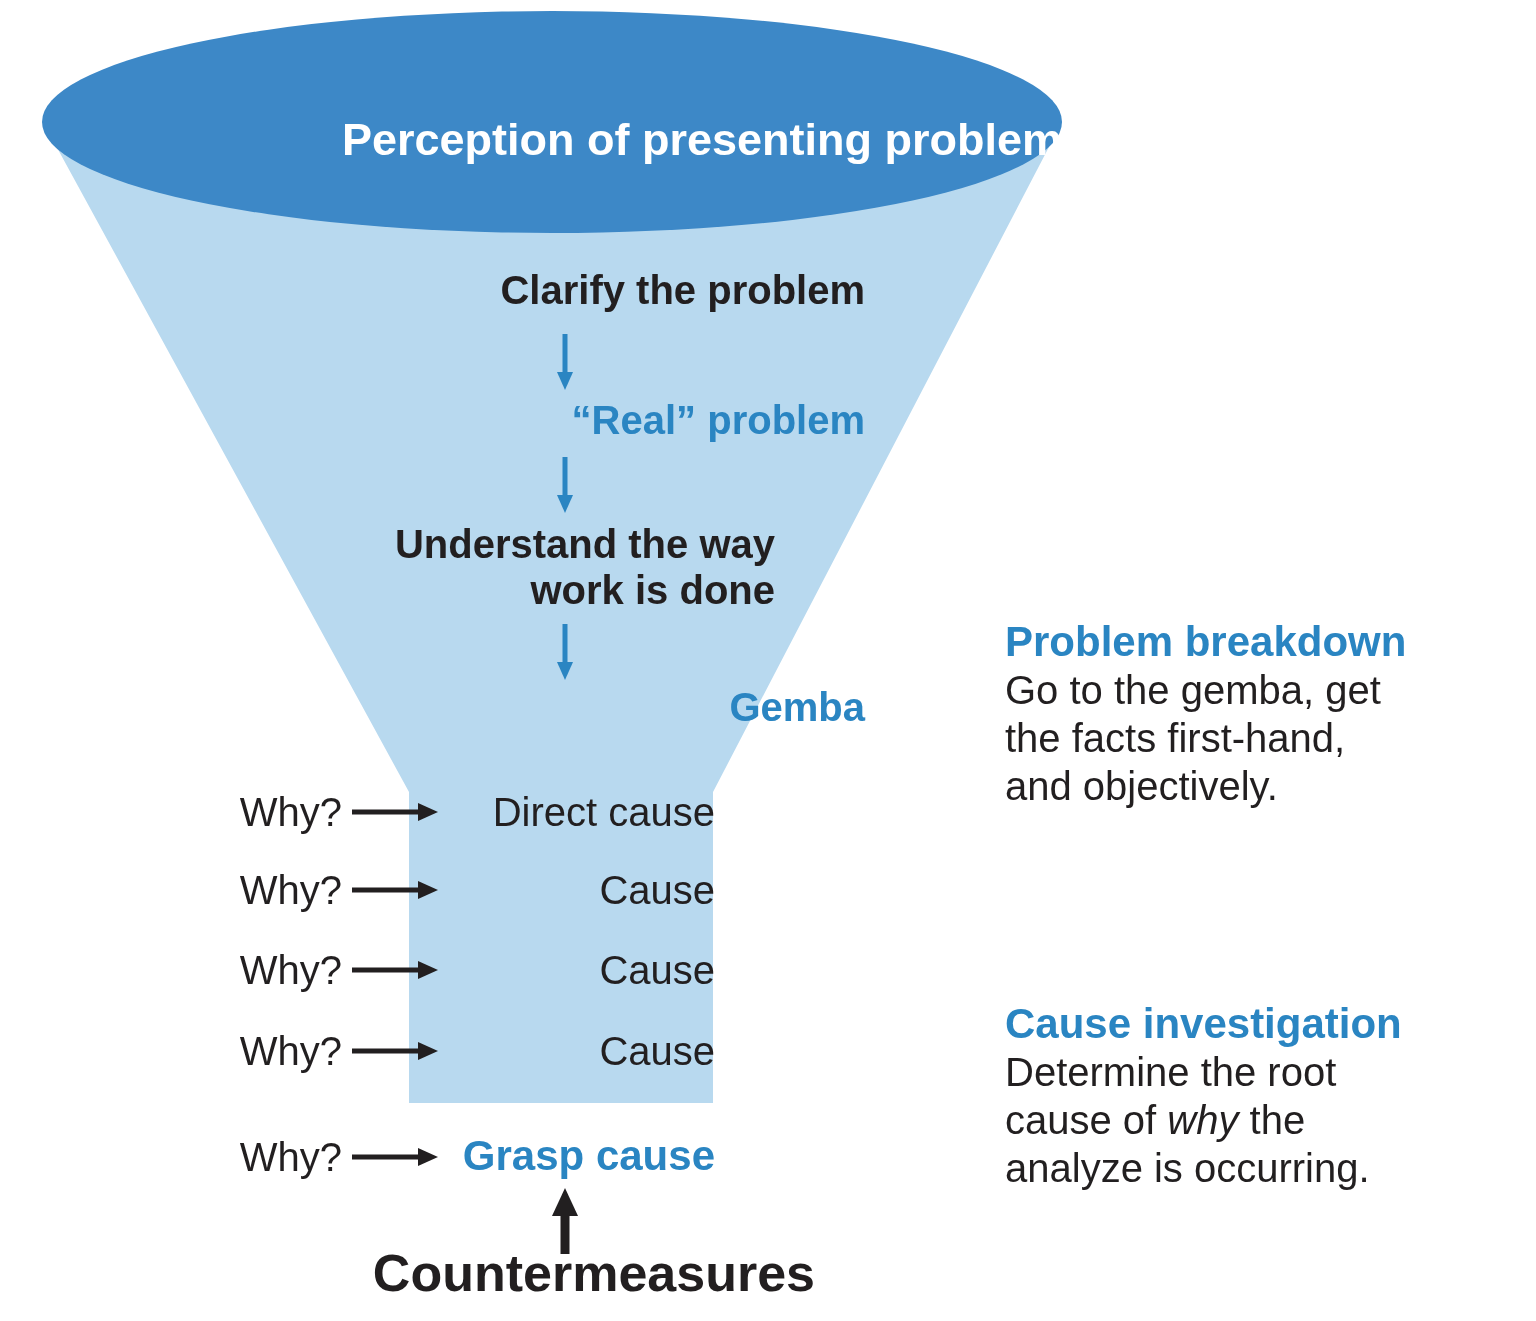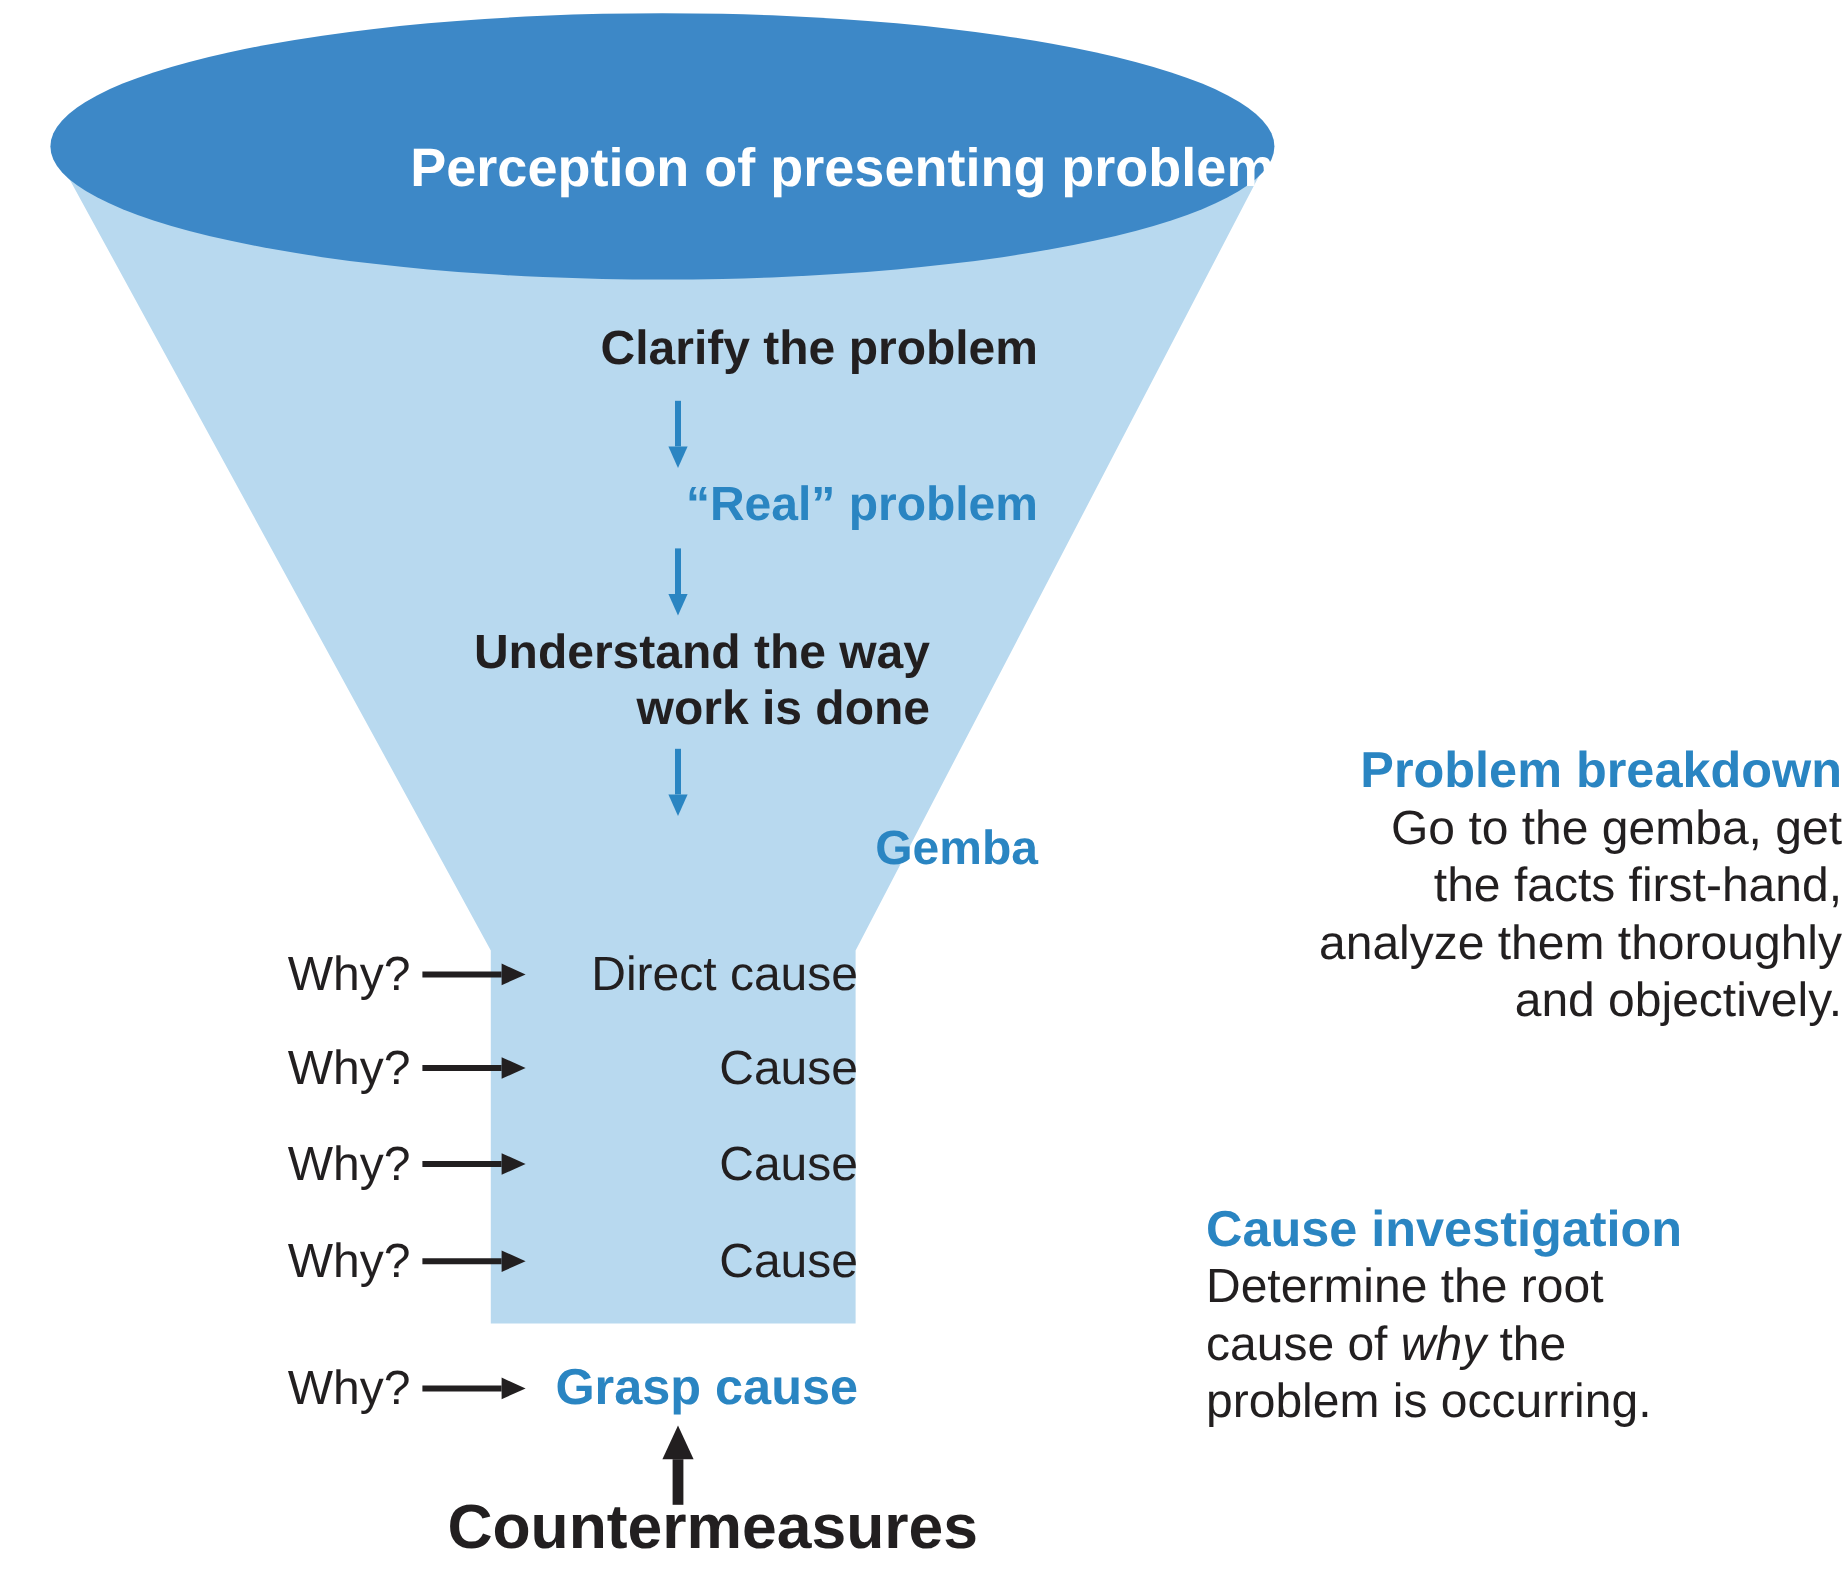--- a/index.html
+++ b/index.html
@@ -91,32 +91,31 @@
 
   <div class="abs right why-q black" style="left:190px;top:1027px;width:152px;">Why?</div>
   <div class="abs center cause-label black" style="left:415px;top:1027px;width:300px;">Cause</div>
 
   <div class="abs right why-q black" style="left:190px;top:1133px;width:152px;">Why?</div>
   <div class="abs center root-label blue" style="left:415px;top:1131px;width:300px;">Grasp cause</div>
 
   <div class="abs center cm-label black" style="left:315px;top:1248px;width:500px;">Countermeasures</div>
 
 
-  <div class="abs" style="left:1005px;top:618px;width:530px;text-align:right;">
+  <div class="abs" style="left:1005px;top:618px;width:530px;">
     <div class="annotation-heading">Problem breakdown</div>
     <div class="annotation-body">
         <div><span>Go to the gemba, get</span></div>
         <div><span>the facts first-hand,</span></div>
-        <div><span>analyze them thoroughly</span></div>
         <div><span>and objectively.</span></div>
       </div>
   </div>
 
   <div class="abs" style="left:1005px;top:1000px;width:530px;">
     <div class="annotation-heading">Cause investigation</div>
     <div class="annotation-body">
         <div><span>Determine the root</span></div>
         <div><span>cause of </span><span class="italic">why</span><span> the</span></div>
-        <div><span>problem is occurring.</span></div>
+        <div><span>analyze is occurring.</span></div>
       </div>
   </div>
 
 </div>
 
 </body></html>

